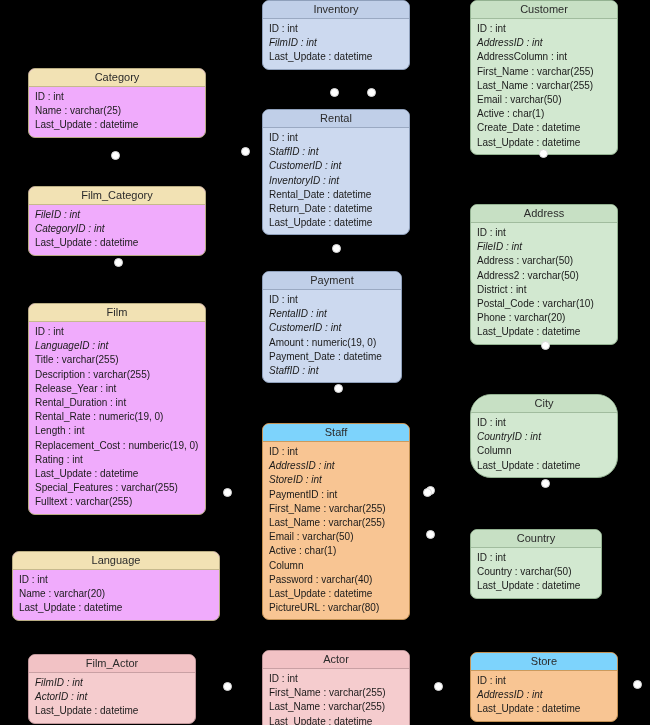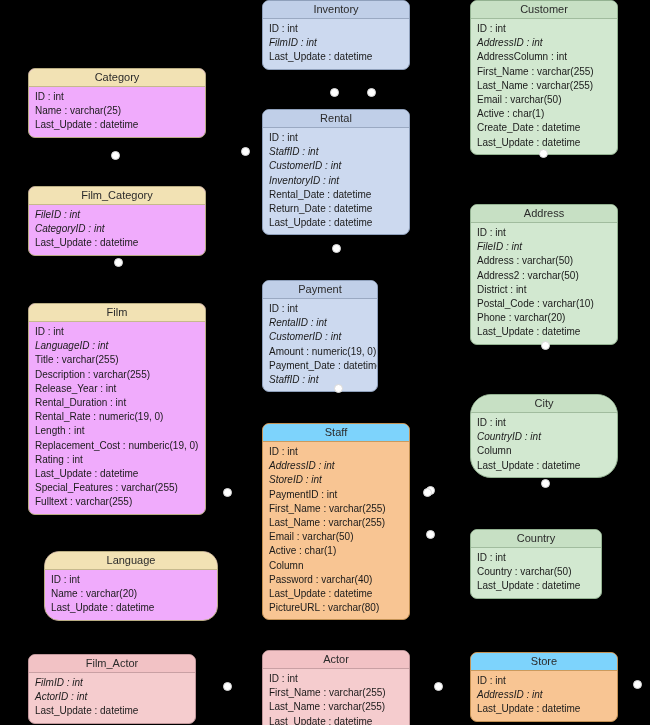--- a/index.html
+++ b/index.html
@@ -100,21 +100,21 @@
         <div class="attr">Rental_Duration : int</div>
         <div class="attr">Rental_Rate : numeric(19, 0)</div>
         <div class="attr">Length : int</div>
         <div class="attr">Replacement_Cost : numberic(19, 0)</div>
         <div class="attr">Rating : int</div>
         <div class="attr">Last_Update : datetime</div>
         <div class="attr">Special_Features : varchar(255)</div>
         <div class="attr">Fulltext : varchar(255)</div>
       </div>
     </div>
-    <div class="entity theme-cream" style="left: 44px; top: 539px; width: 174px; border-radius: 15px;">
+    <div class="entity theme-cream" style="left: 12px; top: 539px; width: 208px;">
       <div class="entity-header">Language</div>
       <div class="entity-body">
         <div class="attr pk">ID : int</div>
         <div class="attr">Name : varchar(20)</div>
         <div class="attr">Last_Update : datetime</div>
       </div>
     </div>
     <div class="entity theme-pink" style="left: 28px; top: 654px; width: 168px;">
       <div class="entity-header">Film_Actor</div>
       <div class="entity-body">
@@ -136,21 +136,21 @@
       <div class="entity-body">
         <div class="attr pk">ID : int</div>
         <div class="attr fk">StaffID : int</div>
         <div class="attr fk">CustomerID : int</div>
         <div class="attr fk">InventoryID : int</div>
         <div class="attr">Rental_Date : datetime</div>
         <div class="attr">Return_Date : datetime</div>
         <div class="attr">Last_Update : datetime</div>
       </div>
     </div>
-    <div class="entity theme-blue" style="left: 262px; top: 280px; width: 116px;">
+    <div class="entity theme-blue" style="left: 262px; top: 271px; width: 140px;">
       <div class="entity-header">Payment</div>
       <div class="entity-body">
         <div class="attr pk">ID : int</div>
         <div class="attr fk">RentalID : int</div>
         <div class="attr fk">CustomerID : int</div>
         <div class="attr">Amount : numeric(19, 0)</div>
         <div class="attr">Payment_Date : datetime</div>
         <div class="attr fk">StaffID : int</div>
       </div>
     </div>

